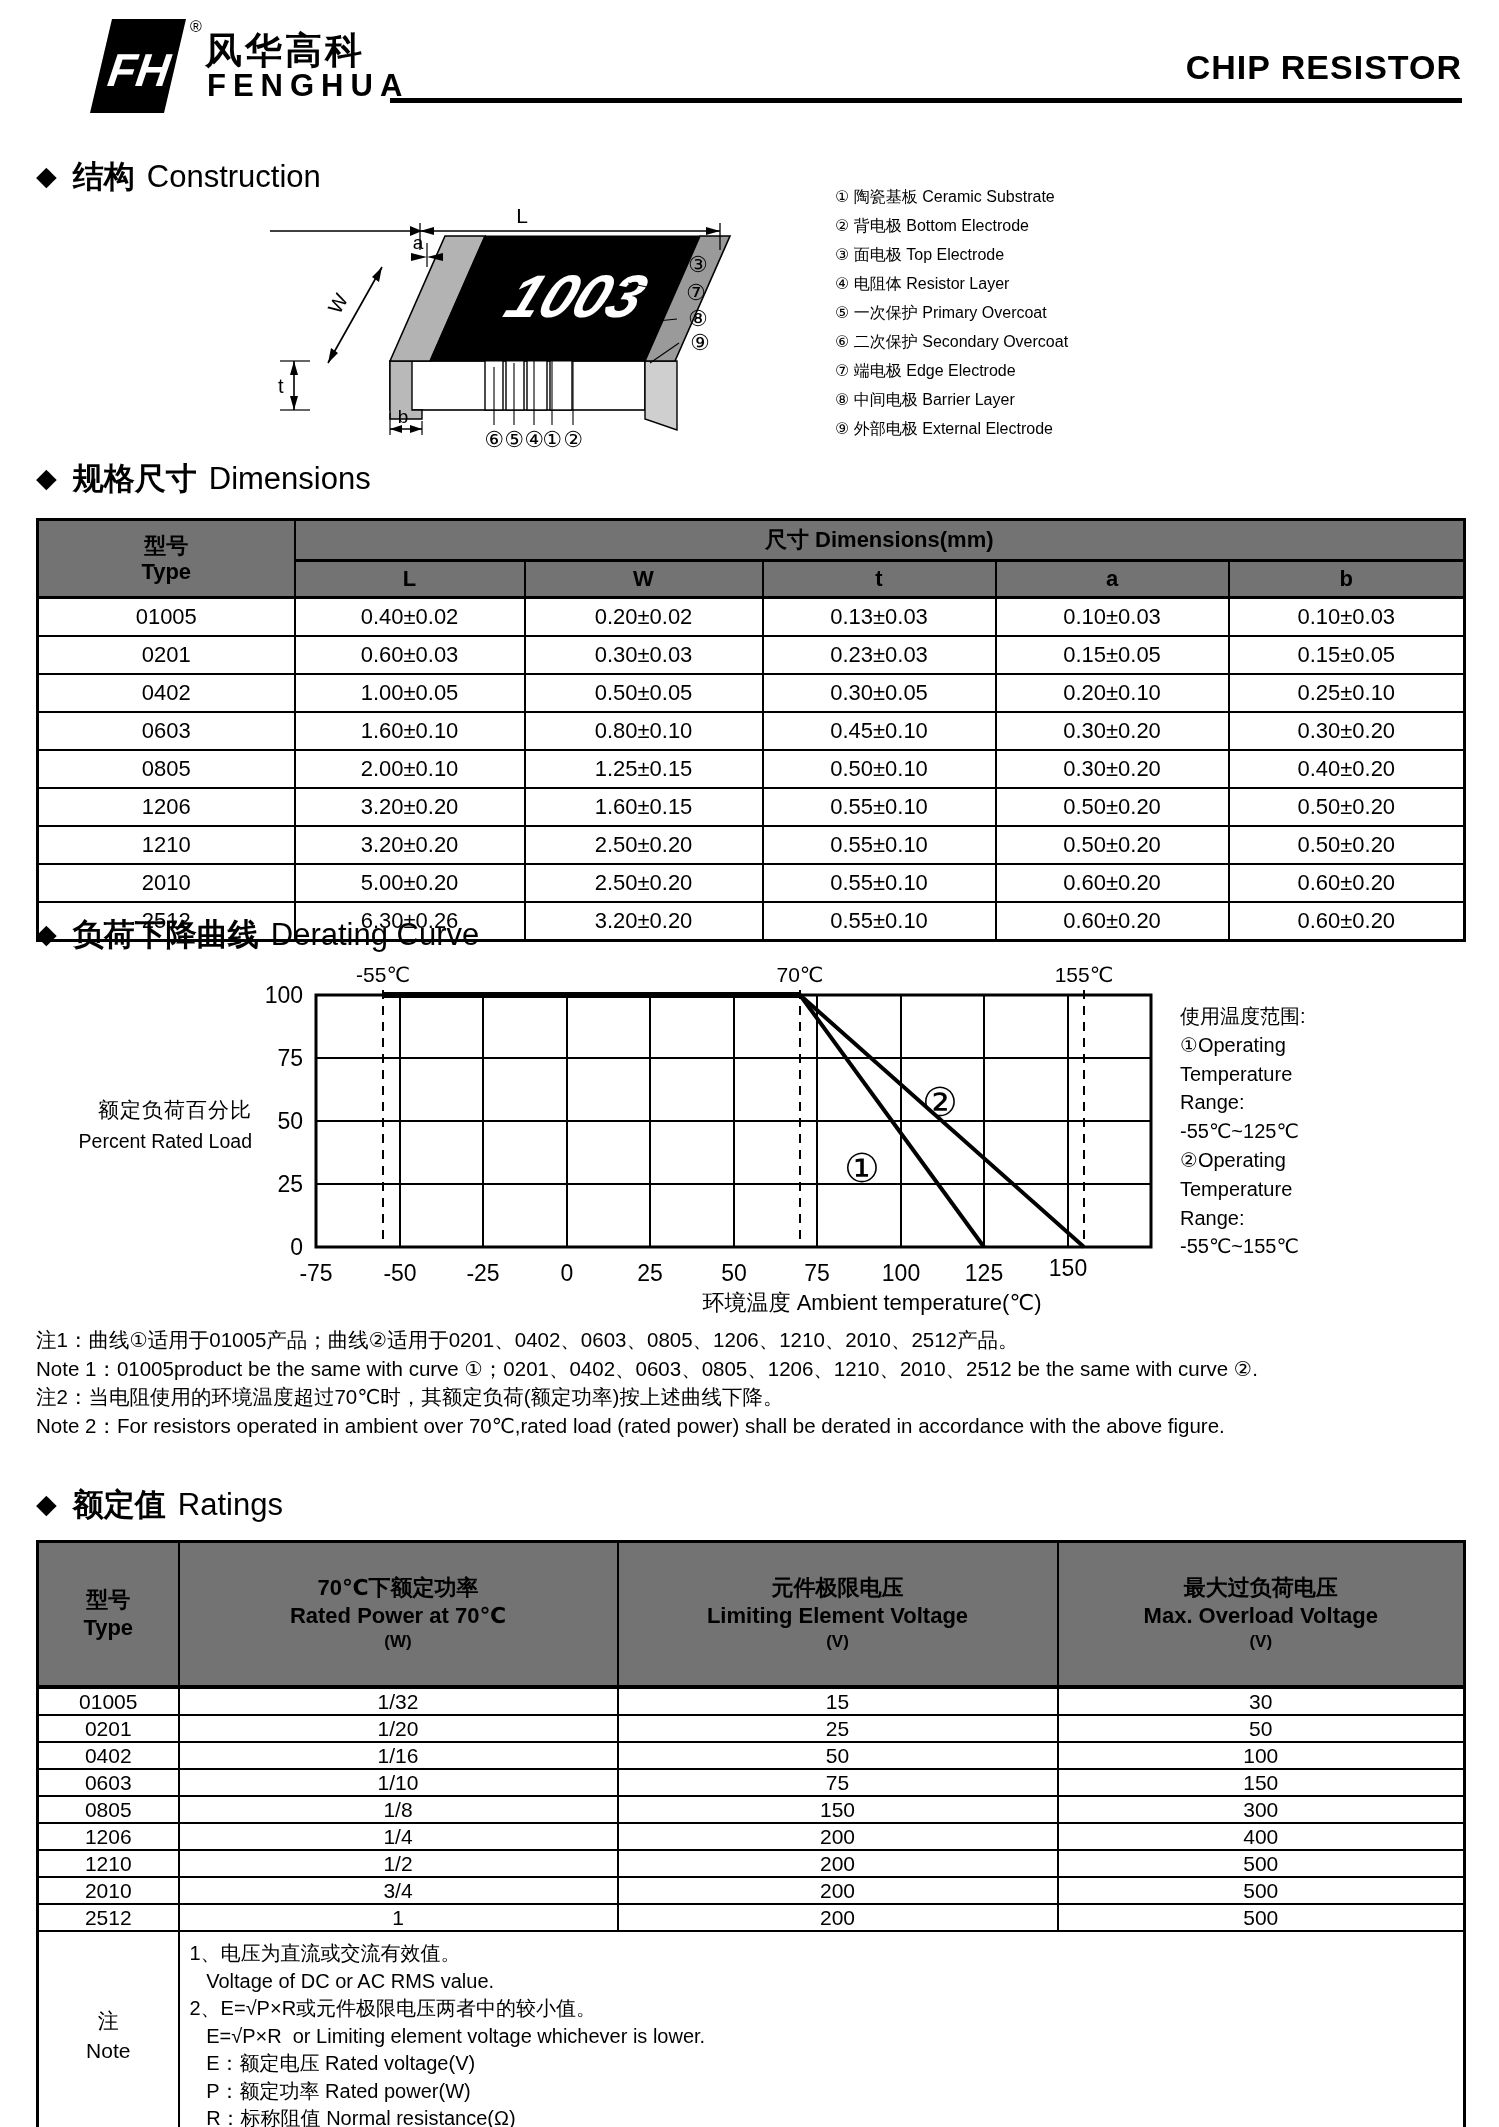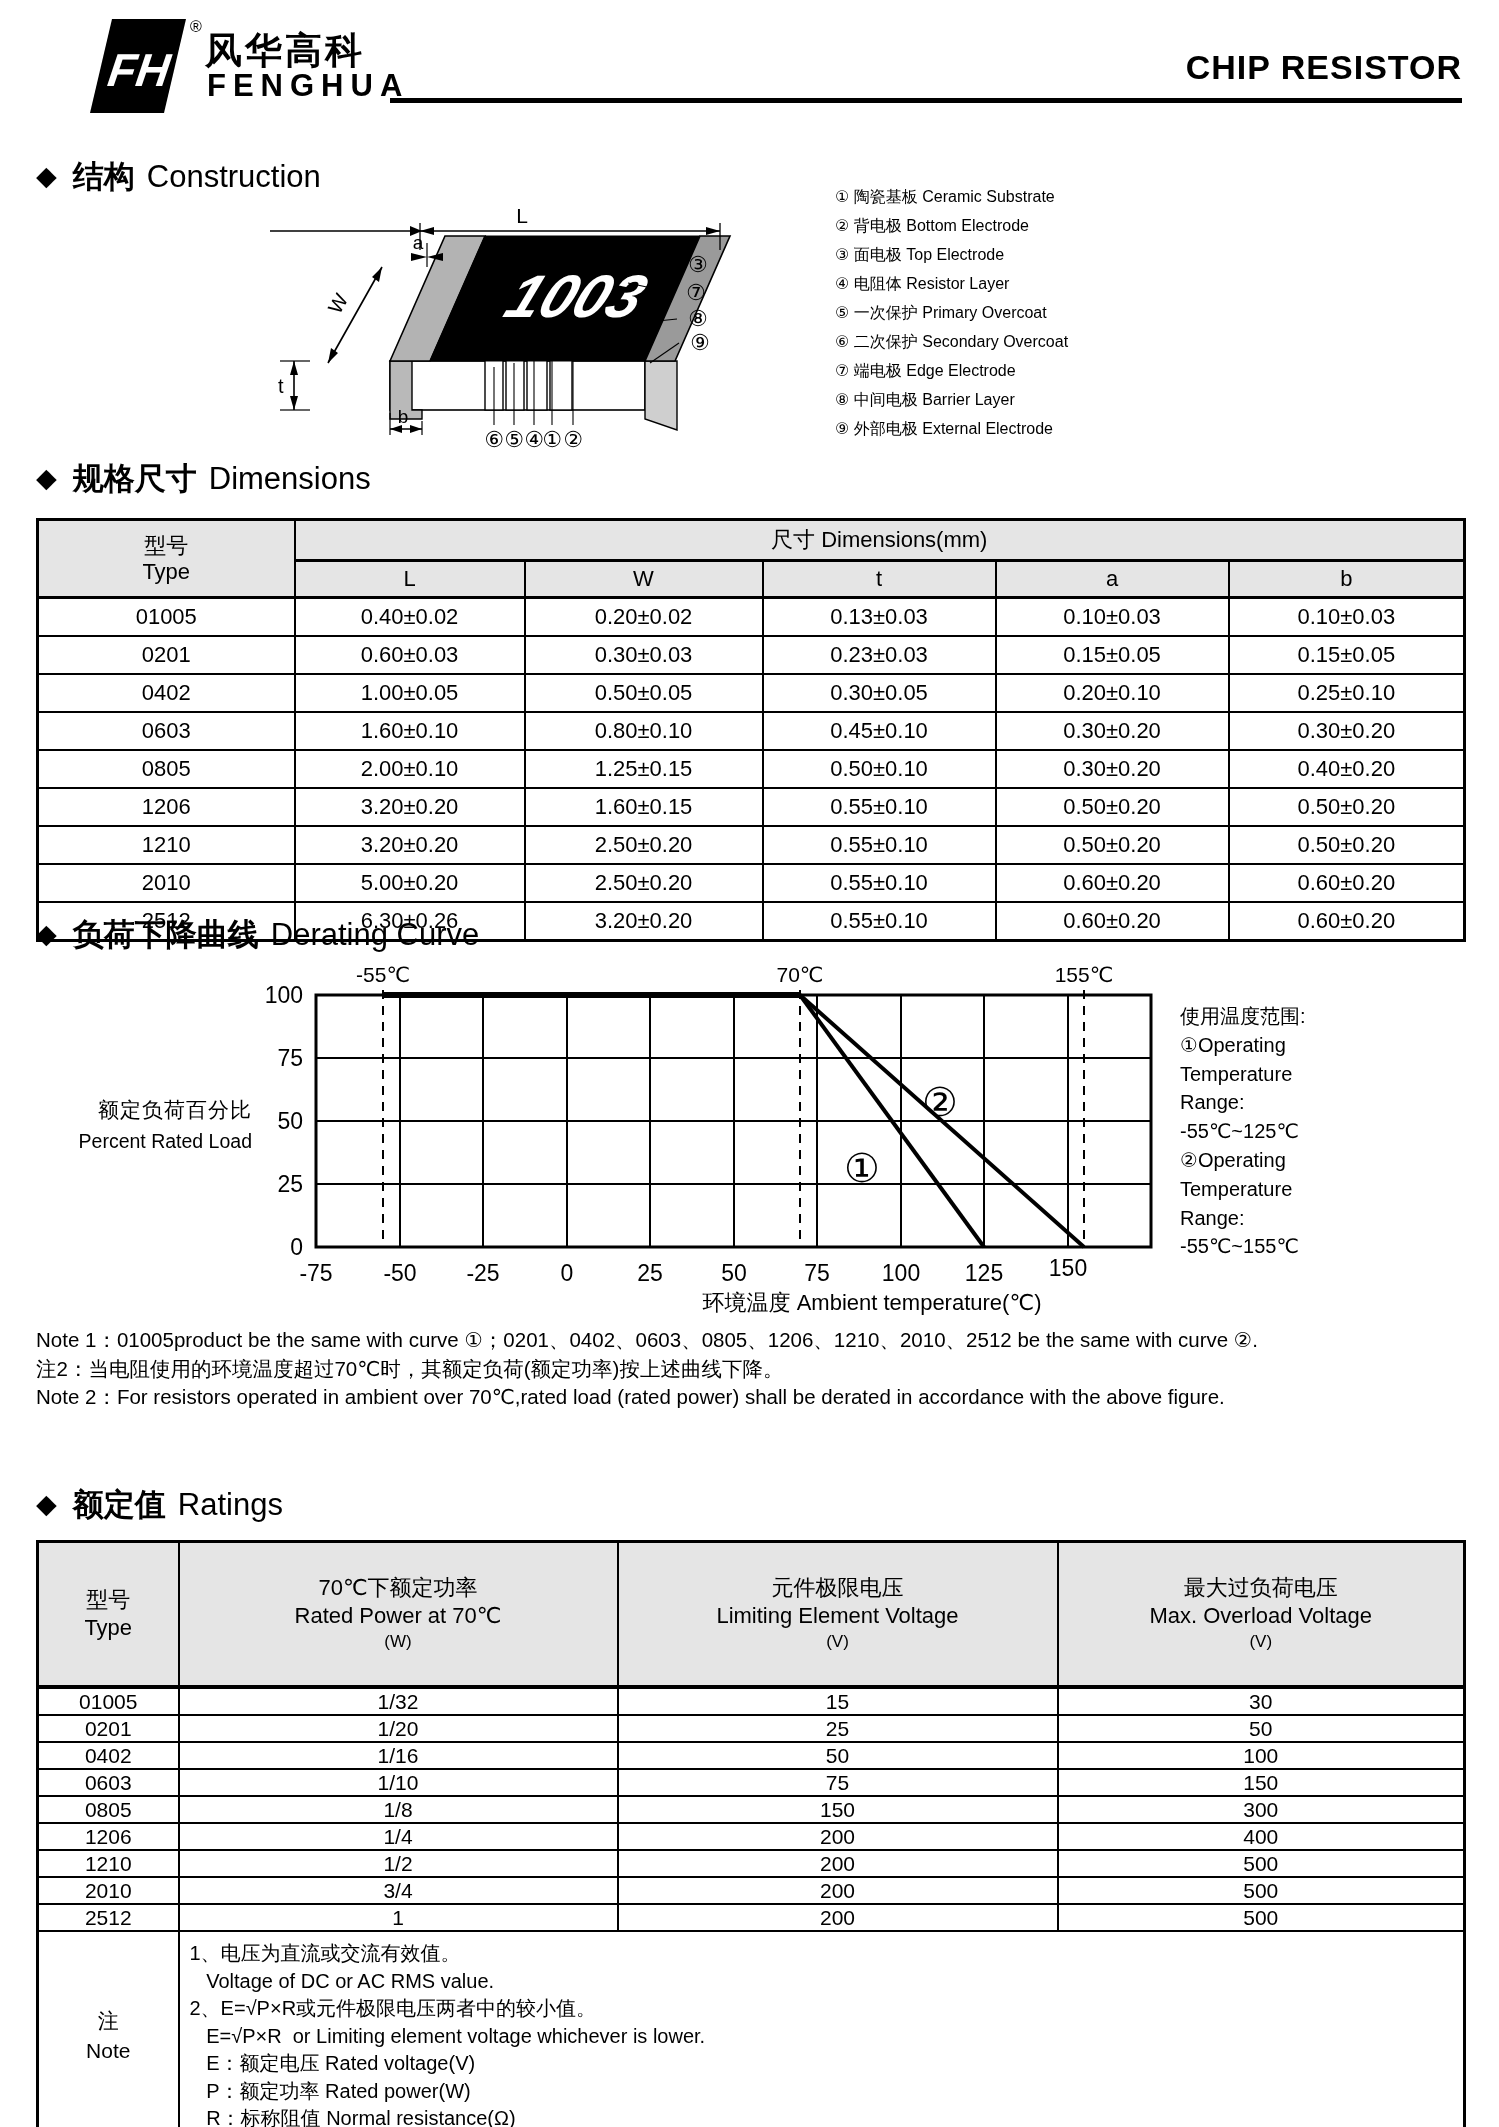--- a/index.html
+++ b/index.html
@@ -19,21 +19,21 @@
   .sec .cn{font-weight:bold;margin-right:12px;}
   .sec .en{font-weight:normal;}
 
   
   .legend{position:absolute;left:835px;top:182px;font-size:16px;line-height:29px;}
 
   
   table.sheet{border-collapse:collapse;table-layout:fixed;}
   table.sheet th,table.sheet td{border:2px solid #000;padding:0;text-align:center;vertical-align:middle;}
   table.sheet{border:3px solid #000;}
-  table.sheet thead th{background:#e5e5e5;font-weight:normal;}
+  table.sheet thead th{background:#737373;font-weight:bold;}
   .dim-table{position:absolute;left:36px;top:518px;width:1427px;}
   .dim-table thead th{font-size:22px;}
   .dim-table thead tr th{border-bottom-width:3px;}
   .dim-table tbody td{font-size:22px;height:36px;}
   .hdr-2line{font-size:22px;line-height:26px;}
   .rat-table{position:absolute;left:36px;top:1540px;width:1427px;}
   .rat-table thead th{height:142px;border-bottom-width:4px;}
   .rat-table tbody td{font-size:21px;height:25px;}
   .rat-head-cn{font-size:22px;line-height:28px;}
   .rat-head-en{font-size:22px;line-height:28px;}
@@ -351,20 +351,21 @@
       <div>Temperature</div>
       <div>Range:</div>
       <div>-55℃~125℃</div>
       <div>②Operating</div>
       <div>Temperature</div>
       <div>Range:</div>
       <div>-55℃~155℃</div>
     </div>
 
   <div class="notes">
+    <div>注1：曲线①适用于01005产品；曲线②适用于0201、0402、0603、0805、1206、1210、2010、2512产品。</div>
     <div>Note 1：01005product be the same with curve ①；0201、0402、0603、0805、1206、1210、2010、2512 be the same with curve ②.</div>
     <div>注2：当电阻使用的环境温度超过70℃时，其额定负荷(额定功率)按上述曲线下降。</div>
     <div>Note 2：For resistors operated in ambient over 70℃,rated load (rated power) shall be derated in accordance with the above figure.</div>
   </div>
 
   <div class="sec" style="top:1484px;">
     <span class="diamond">◆</span><span class="cn">额定值</span><span class="en">Ratings</span>
   </div>
 
   <table class="sheet rat-table">

